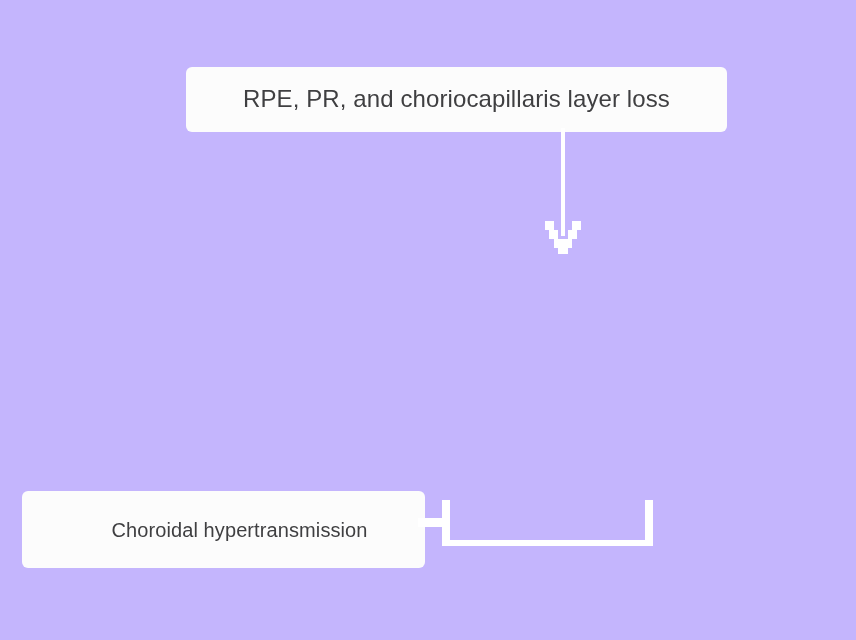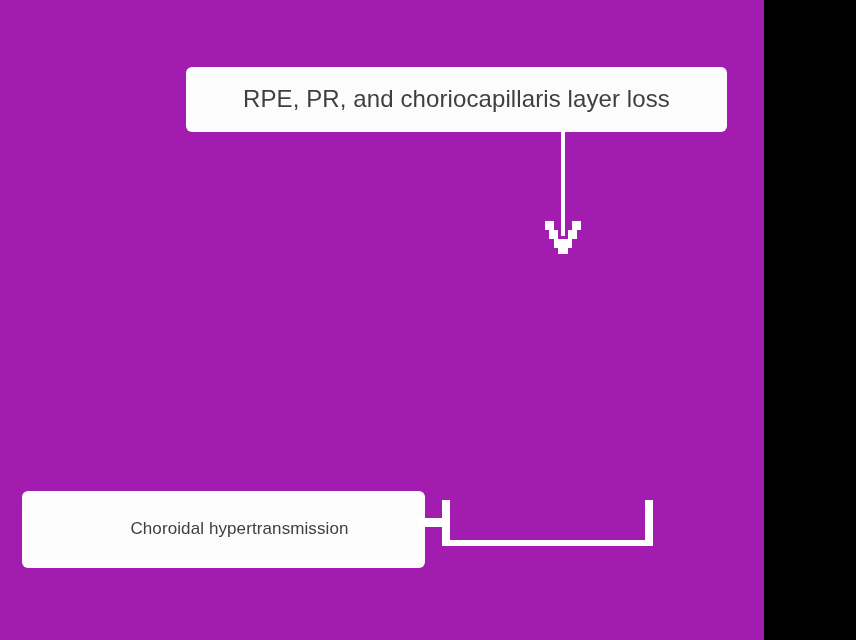--- a/index.html
+++ b/index.html
@@ -5,23 +5,23 @@
   html, body {
     margin: 0;
     padding: 0;
     background: #000000;
   }
   body {
     font-family: "Liberation Sans", sans-serif;
   }
   #canvas {
     position: relative;
-    width: 764px;
+    width: 856px;
     height: 640px;
-    background: #a21caf;
+    background: #c4b5fd;
     overflow: hidden;
   }
 
   .node {
     position: absolute;
     background: #fcfcfc;
     border-radius: 6px;
     display: flex;
     align-items: center;
     justify-content: center;
@@ -38,21 +38,21 @@
     width: 541px;
     height: 65px;
     font-size: 24px;
   }
 
   #node-choroidal {
     left: 22px;
     top: 491px;
     width: 403px;
     height: 77px;
-    font-size: 17px;
+    font-size: 20px;
     padding-left: 32px;
   }
 
   
   #arrow-down {
     position: absolute;
     left: 530px;
     top: 128px;
     width: 70px;
     height: 128px;

